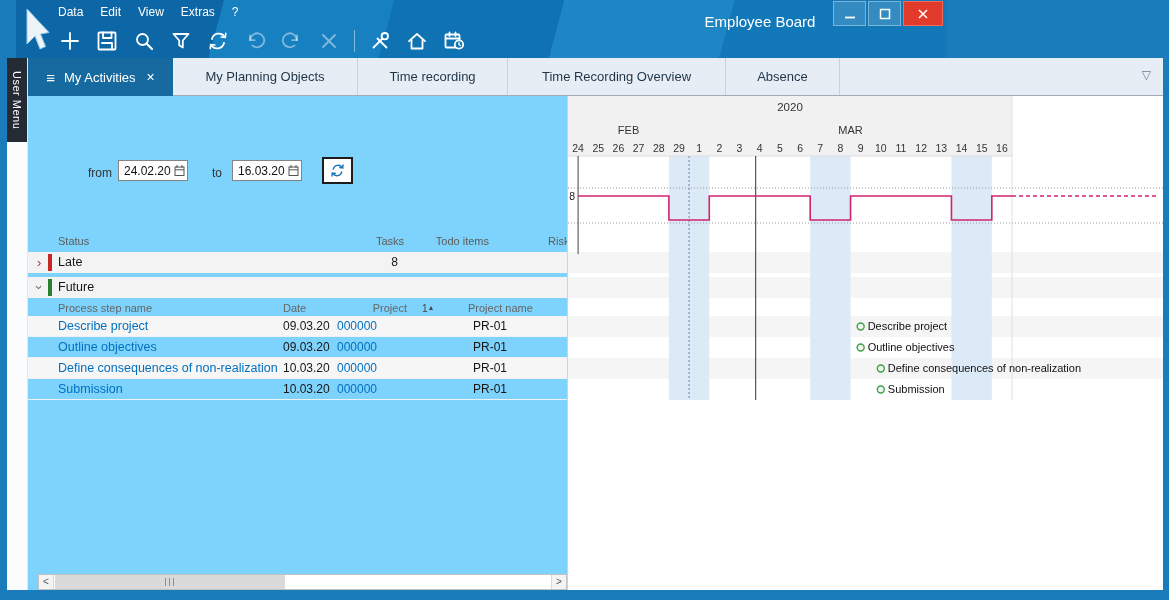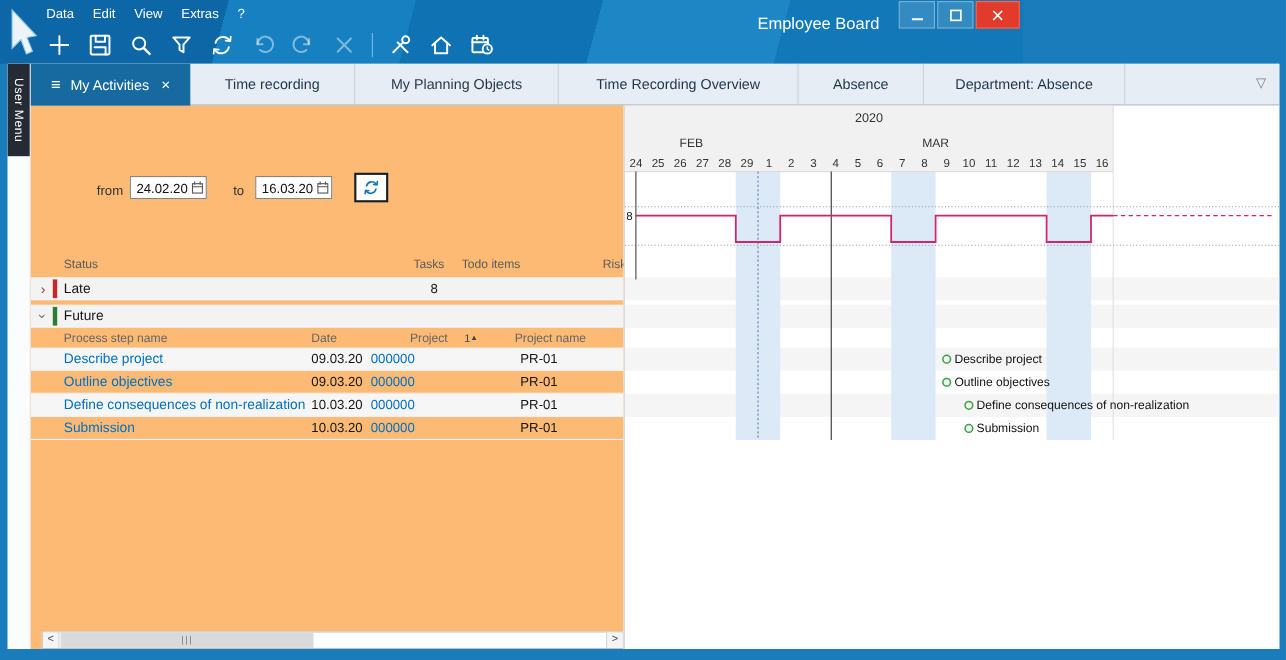--- a/index.html
+++ b/index.html
@@ -1,20 +1,20 @@
 <!DOCTYPE html>
 <html><head>
 <meta charset="utf-8">
 <style>
   *{margin:0;padding:0;box-sizing:border-box}
   body{font-family:"Liberation Sans",sans-serif;background:#9aa7b0}
   .window{position:relative;width:1169px;height:600px;background:#1b7cbc;overflow:hidden}
 
   
-  .titlebar{position:absolute;left:0;top:0;width:930px;height:58px;
+  .titlebar{position:absolute;left:16px;top:0;width:930px;height:58px;
     background:linear-gradient(105deg,#0d67a7 0%,#0d67a7 22%,#1780c0 22%,#1780c0 40%,#0f72b3 40%,#0f72b3 58%,#1e86c5 58%,#1e86c5 76%,#1278b8 76%)}
   .app-logo{position:absolute;left:4px;top:4px}
   .menubar{position:absolute;left:42px;top:5px;display:flex}
   .menu-item{color:#fff;font-size:12px;margin-right:17px;cursor:default}
   .app-title{position:absolute;left:744px;top:13px;transform:translateX(-50%);color:#fff;font-size:15px;font-weight:normal;white-space:nowrap}
   .toolbar{position:absolute;left:38px;top:26px;display:flex;align-items:center;gap:5px}
   .tool-btn{width:32px;height:30px;display:flex;align-items:center;justify-content:center;cursor:pointer}
   .tool-btn svg{stroke:#fff;fill:none;stroke-width:1.8;stroke-linecap:round;stroke-linejoin:round}
   .tool-btn.disabled svg{stroke:rgba(255,255,255,.45)}
   .tool-sep{width:1px;height:22px;background:rgba(255,255,255,.45);margin:0 4px}
@@ -32,21 +32,21 @@
   
   .tabbar{position:absolute;left:21px;top:0;width:1135px;height:38px;background:#e7edf4;border-bottom:1px solid #9fadbb;display:flex}
   .tab{height:37px;display:flex;align-items:center;justify-content:center;font-size:13px;color:#1e3448;border-right:1px solid #c9d3de;cursor:pointer;white-space:nowrap}
   .tab.active{background:#176a9f;color:#fff;border-right:none;height:38px;position:relative;z-index:2}
   .tab .hamburger{margin-right:9px;font-size:15px}
   .tab .tab-close{margin-left:11px;font-size:14px}
   .dropdown{position:absolute;right:12px;top:10px;font-size:12px;color:#6b7f95;cursor:pointer}
 
   
   .body{position:absolute;left:21px;top:38px;width:1135px;height:494px}
-  .left-panel{position:absolute;left:0;top:0;width:539px;height:494px;background:#fdba74;overflow:hidden}
+  .left-panel{position:absolute;left:0;top:0;width:539px;height:494px;background:#7dd3fc;overflow:hidden}
   .gantt-panel{position:absolute;left:539px;top:0;width:596px;height:494px;border-left:1px solid #d2d2d2;background:#fff}
   #gantt-svg{display:block;width:595px;height:494px}
   #gantt-svg text{font-family:"Liberation Sans",sans-serif}
 
   
   .flabel{position:absolute;font-size:12px;color:#333}
   .date-wrap{position:absolute;width:70px;height:21px}
   .date-input{width:70px;height:21px;border:1px solid #848484;font-size:12px;padding:0 15px 0 5px;font-family:"Liberation Sans",sans-serif;color:#111}
   .cal-icon{position:absolute;right:3px;top:4px;pointer-events:none}
   .refresh-btn{position:absolute;left:294px;top:61px;width:31px;height:27px;background:#fff;border:2px solid #1c1c1c;display:flex;align-items:center;justify-content:center;cursor:pointer;padding:0}
@@ -197,34 +197,31 @@
       </div>
     </div>
 
     <div class="tabbar">
       <div id="tabs" style="display:flex">
           <div class="tab active" style="width: 145px;">
             <span class="hamburger">≡</span>
             <span>My Activities</span>
             <span class="tab-close">×</span>
           </div>
+          <div class="tab" style="width: 185px;">
+            <span>My Planning Objects</span>
+          </div>
           <div class="tab" style="width: 150px;">
             <span>Time recording</span>
           </div>
-          <div class="tab" style="width: 185px;">
-            <span>My Planning Objects</span>
-          </div>
           <div class="tab" style="width: 218px;">
             <span>Time Recording Overview</span>
           </div>
           <div class="tab" style="width: 114px; justify-content: center;">
             <span>Absence</span>
-          </div>
-          <div class="tab" style="width: 183px;">
-            <span>Department: Absence</span>
           </div>
         </div>
       <span class="dropdown">▽</span>
     </div>
 
     <div class="body">
 
       <div class="left-panel">
 
         <span class="flabel" style="left:60px;top:70px">from</span>
@@ -247,21 +244,21 @@
           <svg width="17" height="17" viewBox="0 0 24 24" fill="none" stroke="#1673b8" stroke-width="2" stroke-linecap="round">
               <path d="M6 10a7 7 0 0 1 12.5-2.5"></path>
               <path d="M19.8 4.2l-.4 4.3-4.3-.6"></path>
               <path d="M18 14a7 7 0 0 1-12.5 2.5"></path>
               <path d="M4.2 19.8l.4-4.3 4.3.6"></path>
             </svg>
         </button>
 
         <span class="th" style="left:30px;top:139px">Status</span>
         <span class="th right" style="left:330px;top:139px;width:46px">Tasks</span>
-        <span class="th right" style="left:380px;top:139px;width:65px">Todo items</span>
+        <span class="th right" style="left:396px;top:139px;width:65px">Todo items</span>
         <span class="th" style="left:520px;top:139px">Risks</span>
 
         <div class="group-row late" style="top:156px">
           <span class="g-chevron">›</span>
           <span class="g-bar" id="bar-late" style="background: rgb(198, 40, 40);"></span>
           <span class="g-name">Late</span>
           <span class="g-tasks">8</span>
         </div>
         <div class="group-row future" style="top:181px">
           <span class="g-chevron expanded">›</span>

